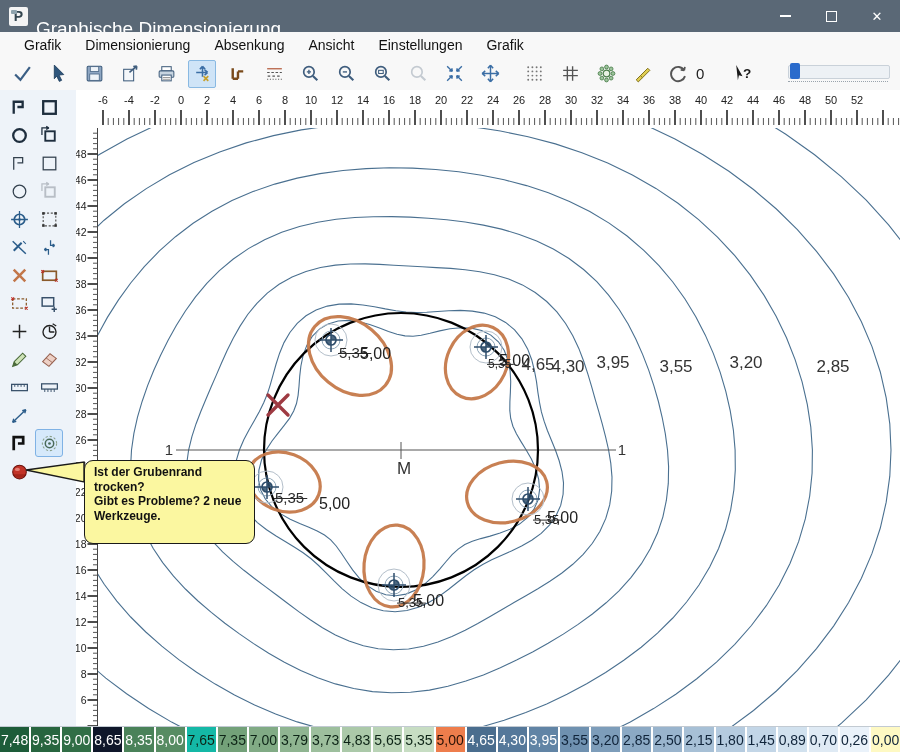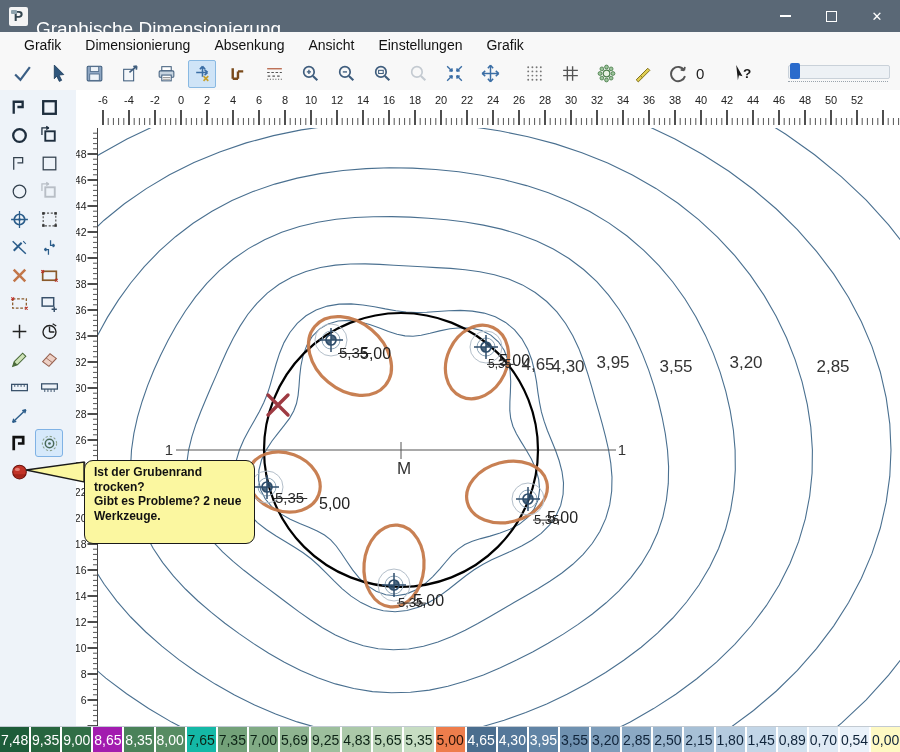--- a/index.html
+++ b/index.html
@@ -828,41 +828,41 @@
   <div class="balloon">
     <div>Ist der Grubenrand trocken?</div>
     <div>Gibt es Probleme? 2 neue</div>
     <div>Werkzeuge.</div>
   </div>
 
   <div class="legend" id="legend">
       <div class="legend-cell" style="background:#1d5c39;color:#ffffff">7,48</div>
       <div class="legend-cell" style="background:#27653f;color:#ffffff">9,35</div>
       <div class="legend-cell" style="background:#316e46;color:#ffffff">9,00</div>
-      <div class="legend-cell" style="background:#a21caf;color:#ffffff">8,65</div>
+      <div class="legend-cell" style="background:#0f172a;color:#ffffff">8,65</div>
       <div class="legend-cell" style="background:#4a8259;color:#ffffff">8,35</div>
       <div class="legend-cell" style="background:#578c63;color:#ffffff">8,00</div>
       <div class="legend-cell" style="background:#14b8a6;color:#0d2416">7,65</div>
       <div class="legend-cell" style="background:#73a179;color:#0d2416">7,35</div>
       <div class="legend-cell" style="background:#81ab85;color:#0d2416">7,00</div>
-      <div class="legend-cell" style="background:#8fb591;color:#0d2416">5,69</div>
-      <div class="legend-cell" style="background:#9dbf9d;color:#0d2416">9,25</div>
+      <div class="legend-cell" style="background:#8fb591;color:#0d2416">3,79</div>
+      <div class="legend-cell" style="background:#9dbf9d;color:#0d2416">3,73</div>
       <div class="legend-cell" style="background:#abc9a9;color:#0d2416">4,83</div>
       <div class="legend-cell" style="background:#b9d3b6;color:#0d2416">5,65</div>
       <div class="legend-cell" style="background:#c7ddc3;color:#0d2416">5,35</div>
       <div class="legend-cell" style="background:#ee7d4c;color:#2a1206">5,00</div>
       <div class="legend-cell" style="background:#4a6d8e;color:#ffffff">4,65</div>
       <div class="legend-cell" style="background:#55789a;color:#ffffff">4,30</div>
       <div class="legend-cell" style="background:#6184a5;color:#ffffff">3,95</div>
       <div class="legend-cell" style="background:#6f91b0;color:#10243a">3,55</div>
       <div class="legend-cell" style="background:#7d9dba;color:#10243a">3,20</div>
       <div class="legend-cell" style="background:#8ba9c4;color:#10243a">2,85</div>
       <div class="legend-cell" style="background:#99b4cd;color:#10243a">2,50</div>
       <div class="legend-cell" style="background:#a7c0d6;color:#10243a">2,15</div>
       <div class="legend-cell" style="background:#b5cbdf;color:#10243a">1,80</div>
       <div class="legend-cell" style="background:#c3d6e7;color:#10243a">1,45</div>
       <div class="legend-cell" style="background:#d1e1ee;color:#10243a">0,89</div>
       <div class="legend-cell" style="background:#dfeaf4;color:#10243a">0,70</div>
-      <div class="legend-cell" style="background:#eaf2fa;color:#10243a">0,54</div>
+      <div class="legend-cell" style="background:#eaf2fa;color:#10243a">0,26</div>
       <div class="legend-cell" style="background:#fef9c3;color:#10243a">0,00</div>
     </div>
 
 </div>
 
 </body></html>

